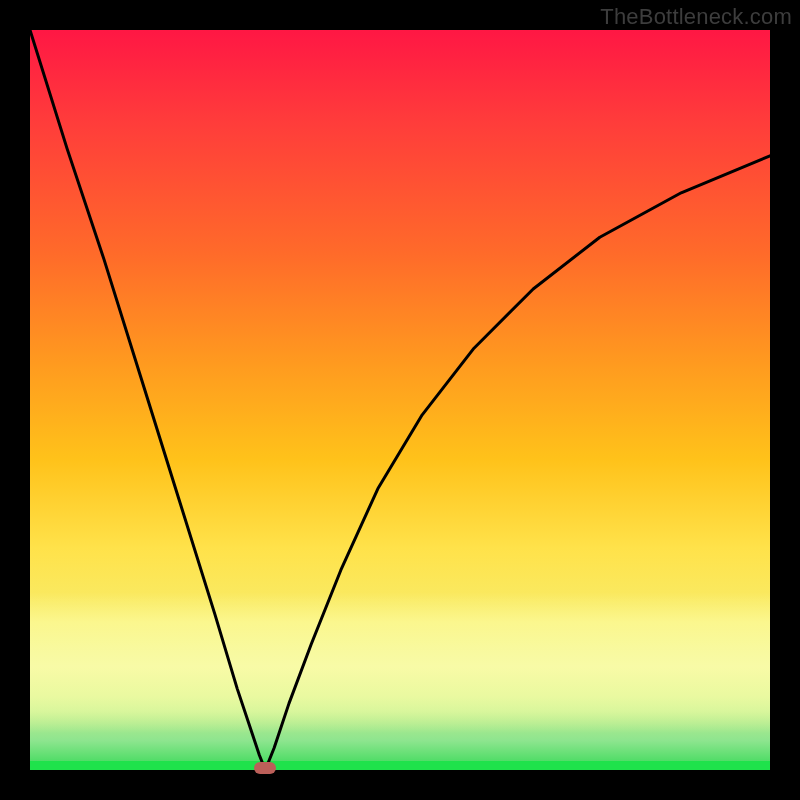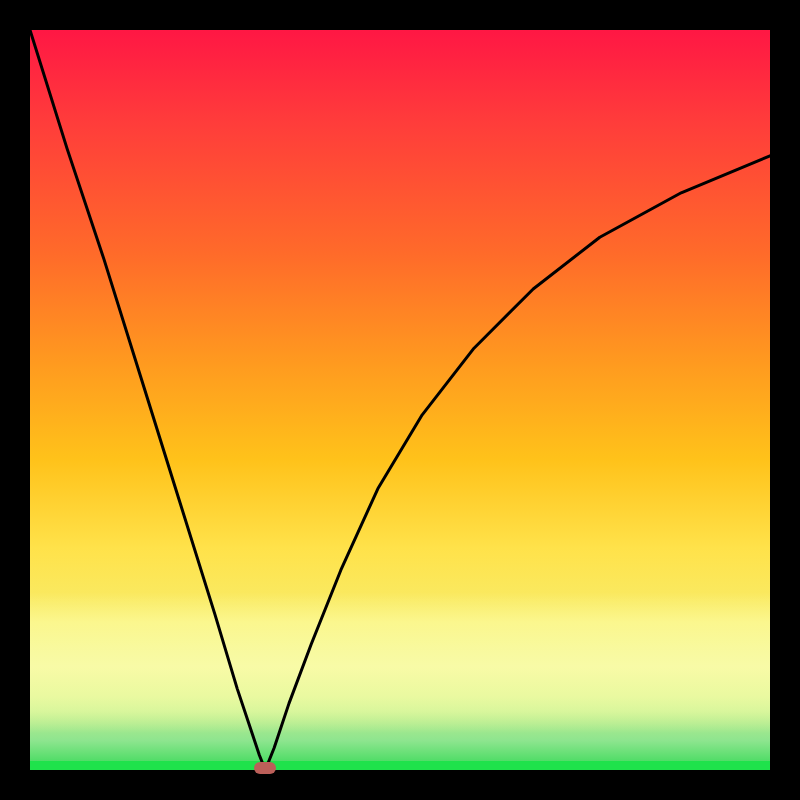--- a/index.html
+++ b/index.html
@@ -78,13 +78,14 @@
 <div class="frame">
   <div class="plot">
 
     <svg class="curve" width="740" height="740" viewBox="0 0 740 740">
       <path id="curve-path" fill="none" stroke="#000" stroke-width="3" stroke-linecap="round" stroke-linejoin="round" d="M0.0 0.0 L37.0 118.4 L74.0 229.4 L111.0 347.8 L148.0 466.2 L185.0 584.6 L207.2 658.6 L222.0 703.0 L229.4 725.2 L235.3 740.0 L235.3 740.0 L244.2 717.8 L259.0 673.4 L281.2 614.2 L310.8 540.2 L347.8 458.8 L392.2 384.8 L444.0 318.2 L503.2 259.0 L569.8 207.2 L651.2 162.8 L740.0 125.8 "></path>
     </svg>
 
     <div class="marker" id="min-marker" style="left: 224.32px; top: 732px;"></div>
   </div>
 
+  <div class="watermark">TheBottleneck.com</div>
 </div>
 
 </body></html>

